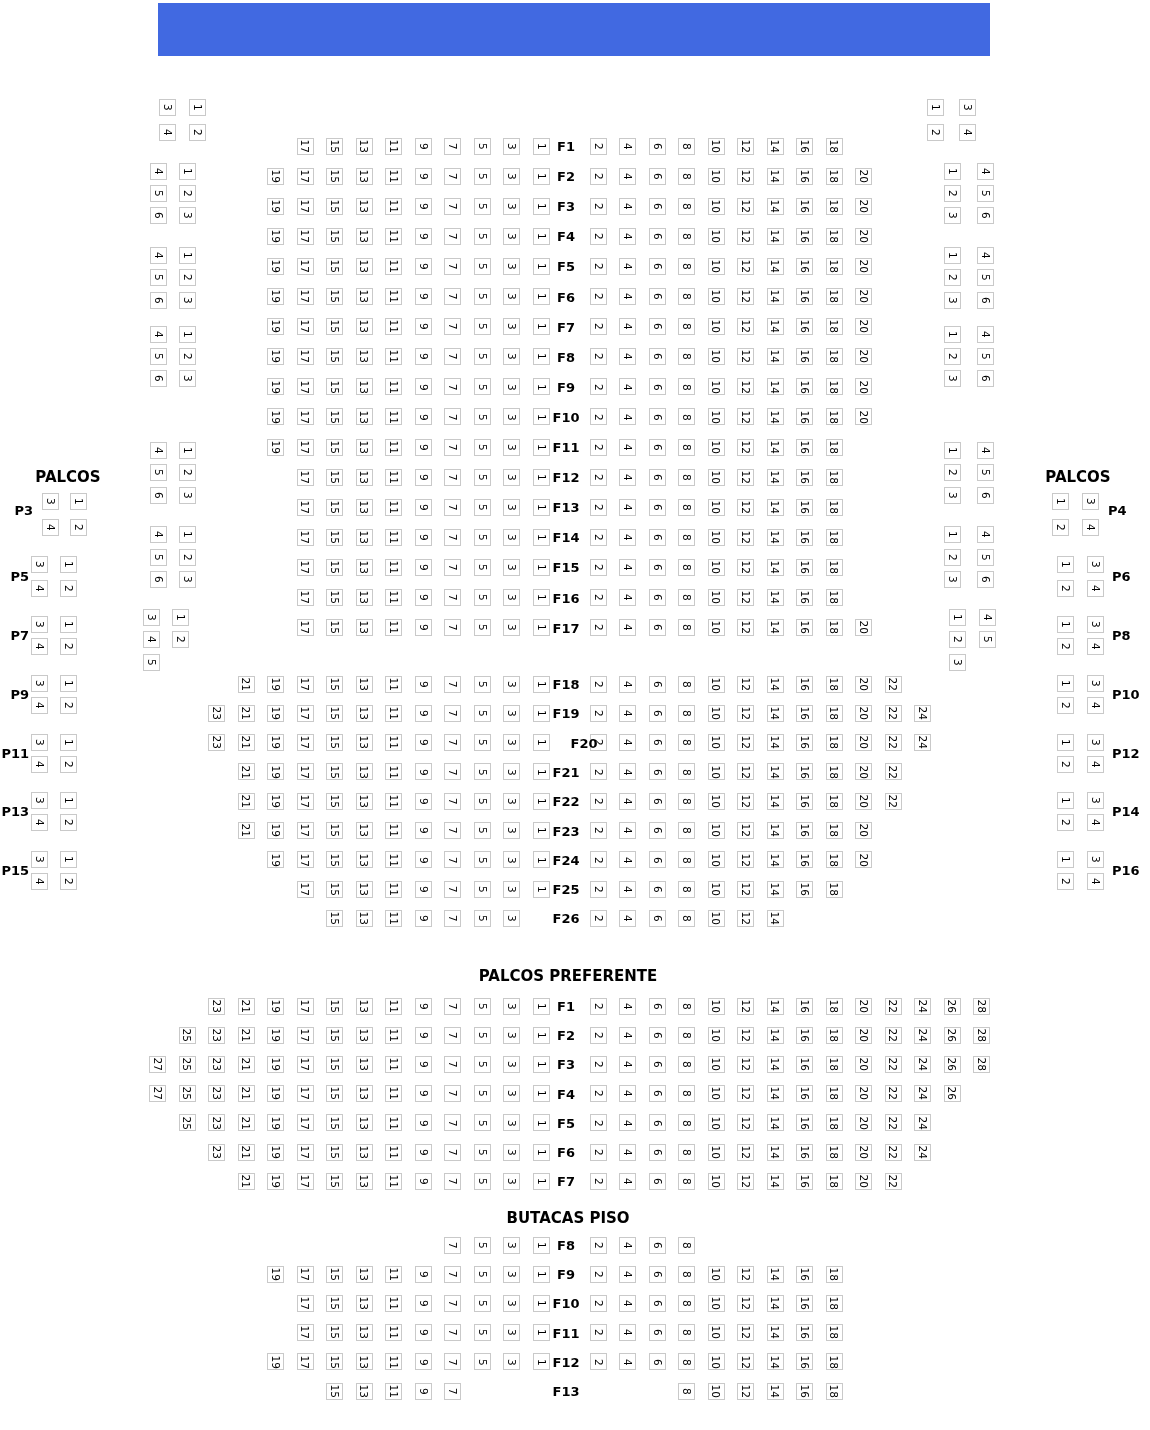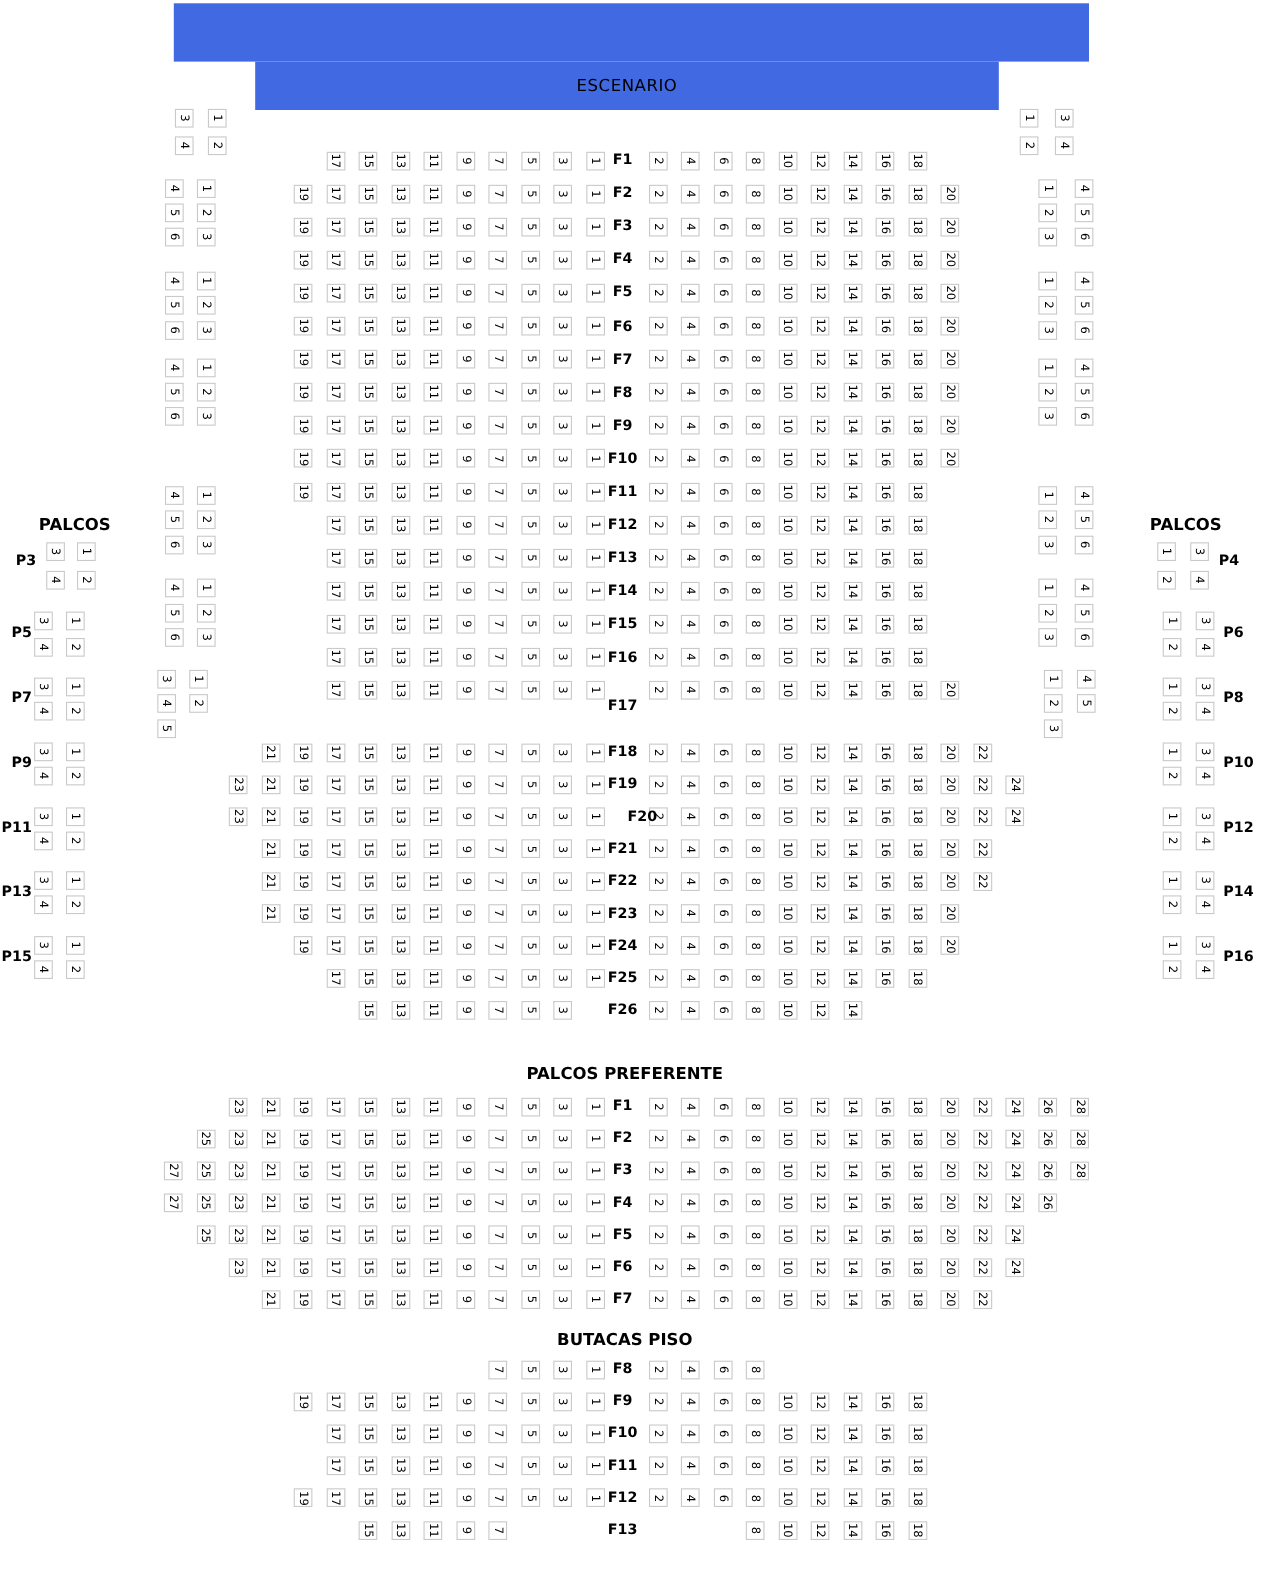--- a/index.html
+++ b/index.html
@@ -41,23 +41,20 @@
   #palcos-title-left{left:68px;top:477px;}
   #palcos-title-right{left:1078px;top:477px;}
   #heading-preferente{left:568px;top:976px;}
   #heading-piso{left:568px;top:1218px;}
 </style>
 </head>
 <body>
 
 <div id="seatmap">
   <div class="stage-top" id="stage-top" style="background: rgb(65, 105, 225);"></div>
-  <div class="stage-main" id="stage-main" style="background: rgb(65, 105, 225);">
-    <span>ESCENARIO</span>
-  </div>
 
   <div class="palcos-title" id="palcos-title-left">PALCOS</div>
   <div class="palcos-title" id="palcos-title-right">PALCOS</div>
 
   <div class="section-heading" id="heading-preferente">PALCOS PREFERENTE</div>
   <div class="section-heading" id="heading-piso">BUTACAS PISO</div>
 
   <div id="seat-layer">
       <div class="seat" style="left: 296.5px; top: 137.5px;">
         <span>17</span>
@@ -1046,21 +1043,21 @@
       </div>
       <div class="seat" style="left: 796px; top: 619.1px;">
         <span>16</span>
       </div>
       <div class="seat" style="left: 825.5px; top: 619.1px;">
         <span>18</span>
       </div>
       <div class="seat" style="left: 855px; top: 619.1px;">
         <span>20</span>
       </div>
-      <div class="row-label" style="left: 566px; top: 627.6px; margin-top: 14px;">F17</div>
+      <div class="row-label" style="left: 566px; top: 627.6px;">F17</div>
       <div class="seat" style="left: 237.5px; top: 675.5px;">
         <span>21</span>
       </div>
       <div class="seat" style="left: 267px; top: 675.5px;">
         <span>19</span>
       </div>
       <div class="seat" style="left: 296.5px; top: 675.5px;">
         <span>17</span>
       </div>
       <div class="seat" style="left: 326px; top: 675.5px;">

